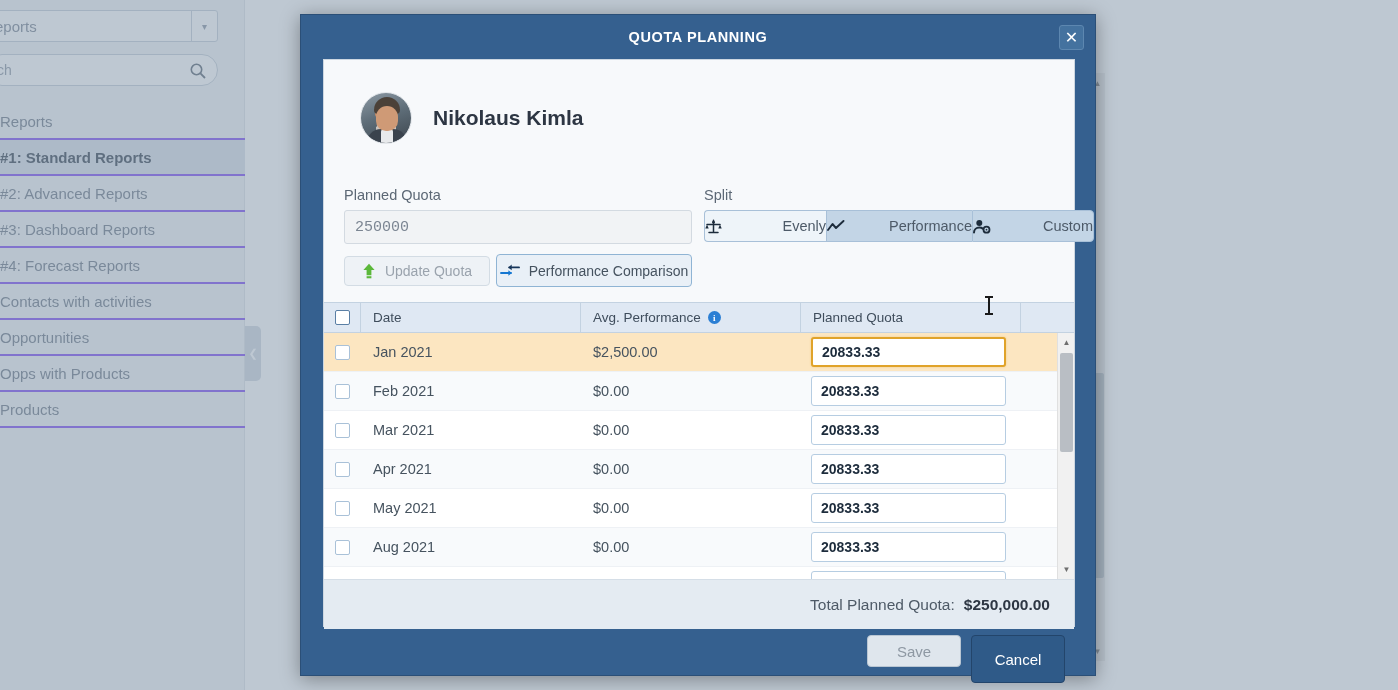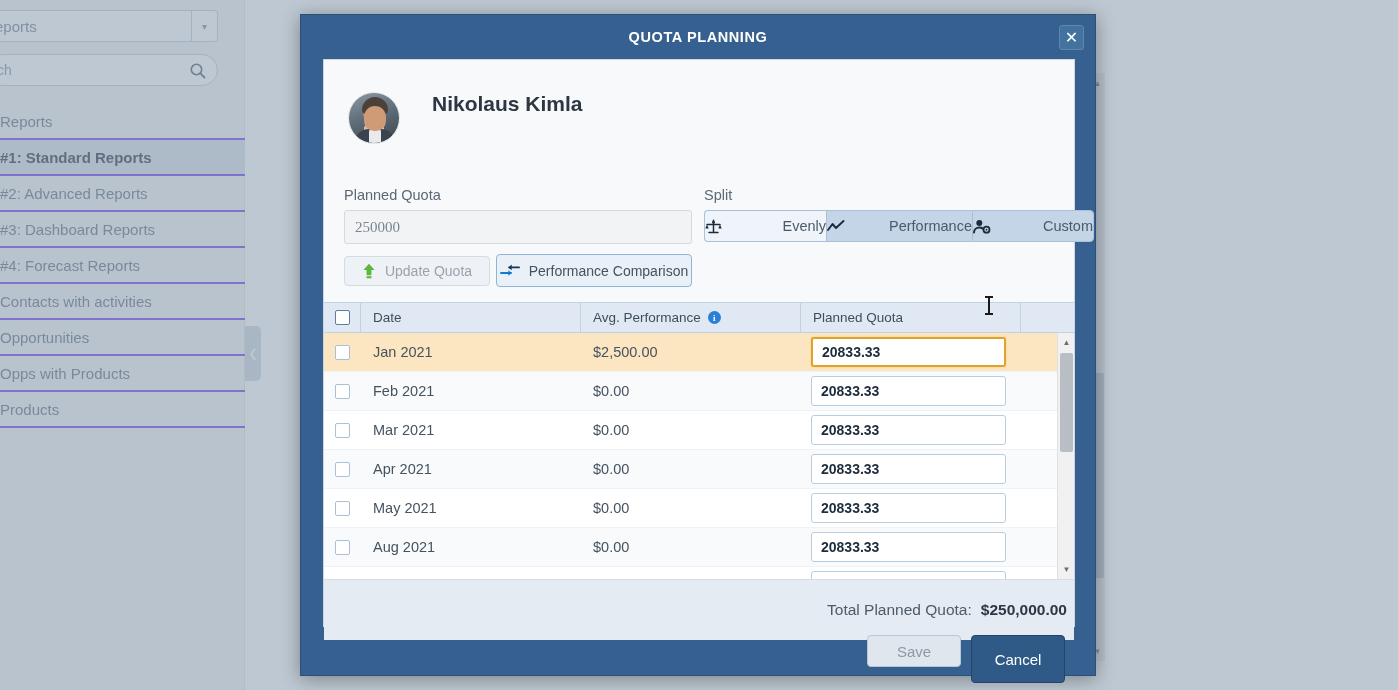--- a/index.html
+++ b/index.html
@@ -114,21 +114,21 @@
     background:#dfe6ed; border:1px solid #b9c6d3; border-radius:4px;
     color:#8e98a3; font-size:15px; cursor:pointer;
   }
   .btn-cancel {
     position:absolute; right:30px; top:10px; width:94px; height:48px;
     background:#2f5a88; border:1px solid #23456b; border-radius:4px;
     color:#ffffff; font-size:15px; cursor:pointer;
   }
 
   
-  .user-row { position:absolute; left:24px; top:32px; display:flex; align-items:flex-start; gap:32px; }
+  .user-row { position:absolute; left:36px; top:32px; display:flex; align-items:center; gap:21px; }
   .avatar {
     width:52px; height:52px; border-radius:50%;
     background:
       radial-gradient(circle at 50% 74%, #c9c3bd 0 22%, transparent 23%),
       radial-gradient(ellipse at 50% 40%, #c08a68 0 30%, transparent 31%),
       linear-gradient(160deg, #8d9aa4 0%, #5f6e79 45%, #3c454d 100%);
     overflow:hidden; position:relative; border:1px solid #e2e6ea;
   }
   .avatar .hair {
     position:absolute; left:13px; top:4px; width:26px; height:17px;
@@ -149,21 +149,21 @@
   .user-name { font-size:21px; color:#2d3643; font-weight:bold; }
 
   
   .field-label {
     position:absolute; font-size:14.5px; color:#5c6875;
   }
   .quota-input {
     position:absolute; left:20px; top:150px; width:348px; height:34px;
     background:#f1f3f5; border:1px solid #d3dae1; border-radius:3px;
     padding:12px 10px; font-size:15px; color:#7b8592;
-    font-family:Liberation Serif, serif;
+    font-family:Liberation Mono, monospace;
   }
 
   
   .split-group { position:absolute; left:380px; top:150px; display:flex; }
   .seg {
     height:32px; display:flex; align-items:center; justify-content:space-between; gap:8px;
     font-size:14.5px; color:#4d5a68; cursor:pointer;
     border:1px solid #a8c0d8; border-right:none;
     background:#c3d5e6;
   }
@@ -238,23 +238,23 @@
     position:absolute; left:0; width:17px; height:16px;
     display:flex; align-items:center; justify-content:center;
     color:#6f6f6f; font-size:8px; cursor:pointer;
   }
   .tb-thumb {
     position:absolute; left:2px; top:20px; width:13px; height:99px;
     background:#b9bec4; border-radius:2px; cursor:pointer;
   }
 
   .tbl-foot {
-    height:60px; background:#e4ebf2;
+    height:49px; background:#e4ebf2;
     display:flex; align-items:center; justify-content:flex-end;
-    padding-right:7px; gap:9px;
+    padding-right:24px; gap:9px;
     font-size:15.5px; color:#4e5a67;
   }
   .tbl-foot .amt { font-weight:bold; color:#2d3643; }
 
   .info-dot {
     width:13px; height:13px; border-radius:50%; background:#2b7fd4;
     color:#fff; font-size:9px; font-weight:bold;
     display:flex; align-items:center; justify-content:center;
     font-family:"Liberation Serif", serif;
   }

